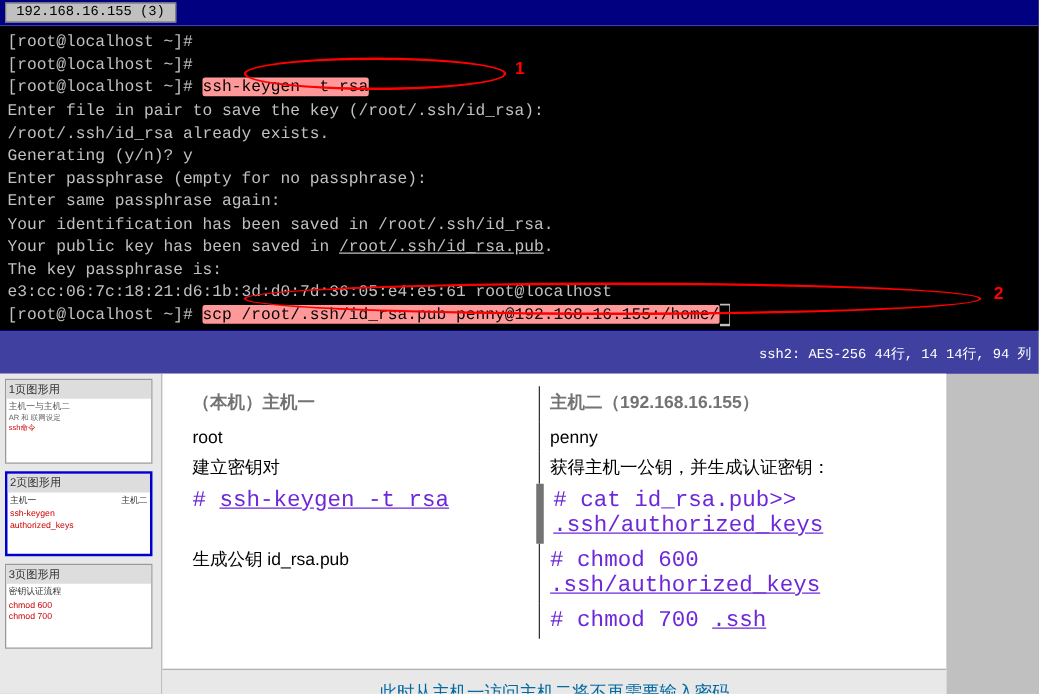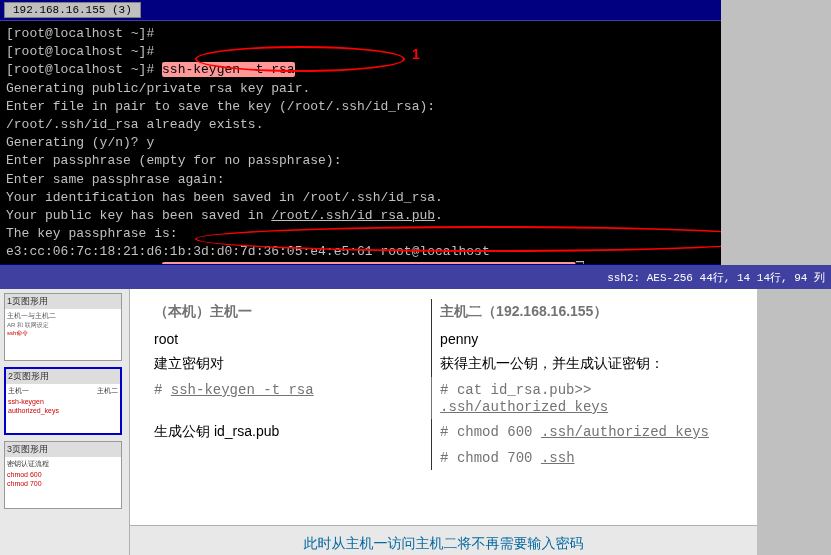--- a/index.html
+++ b/index.html
@@ -6,21 +6,21 @@
     body {
       width: 831px;
       height: 555px;
       overflow: hidden;
       font-family: 'Courier New', monospace;
       background: #c0c0c0;
     }
 
     
     .terminal-container {
-      width: 721px;
+      width: 831px;
       height: 265px;
       background: #000080;
       position: relative;
       overflow: hidden;
     }
 
     .terminal-title-bar {
       background: #000080;
       color: #ffffff;
       font-size: 12px;
@@ -76,21 +76,21 @@
 
     
     .status-bar {
       background: #4040a0;
       color: #ffffff;
       font-size: 11px;
       padding: 1px 6px;
       display: flex;
       justify-content: flex-end;
       align-items: center;
-      height: 24px;
+      height: 34px;
     }
 
     
     .slide-area {
       display: flex;
       width: 757px;
       height: calc(555px - 265px - 18px);
       background: #d0d0d0;
     }
 
@@ -164,23 +164,23 @@
     }
 
     .slide-table .header-row td {
       font-weight: bold;
       font-size: 14px;
       color: #737373;
       padding-bottom: 6px;
     }
 
     .cmd-red {
-      color: #737373;
+      color: #6d28d9;
       font-family: 'Courier New', monospace;
-      font-size: 14px;
+      font-size: 18px;
     }
 
     .cmd-red .underline {
       text-decoration: underline;
     }
 
     .slide-footer {
       background: #e8e8e8;
       border-top: 1px solid #b0b0b0;
       padding: 6px 16px;
@@ -205,21 +205,20 @@
 <body>
 
 <div class="terminal-container">
   <div class="terminal-title-bar">
     <span class="terminal-title-tab">192.168.16.155 (3)</span>
   </div>
   <div class="terminal-body">
     <div class="terminal-line">[root@localhost ~]#</div>
     <div class="terminal-line">[root@localhost ~]#</div>
     <div class="terminal-line">[root@localhost ~]# <span style="background:#ff9999;color:#000;border-radius:2px;">ssh-keygen -t rsa</span></div>
-    <div class="terminal-line">Generating public/private rsa key pair.</div>
     <div class="terminal-line">Enter file in pair to save the key (/root/.ssh/id_rsa):</div>
     <div class="terminal-line">/root/.ssh/id_rsa already exists.</div>
     <div class="terminal-line">Generating (y/n)? y</div>
     <div class="terminal-line">Enter passphrase (empty for no passphrase):</div>
     <div class="terminal-line">Enter same passphrase again:</div>
     <div class="terminal-line">Your identification has been saved in /root/.ssh/id_rsa.</div>
     <div class="terminal-line">Your public key has been saved in <span class="underline">/root/.ssh/id_rsa.pub</span>.</div>
     <div class="terminal-line">The key passphrase is:</div>
     <div class="terminal-line">e3:cc:06:7c:18:21:d6:1b:3d:d0:7d:36:05:e4:e5:61 root@localhost</div>
     <div class="terminal-line">[root@localhost ~]# <span style="background:#ff9999;color:#000;border-radius:2px;">scp /root/.ssh/id_rsa.pub penny@192.168.16.155:/home/</span><span class="cursor-blink">█</span></div>
@@ -291,21 +290,21 @@
           <td>建立密钥对</td>
           <td style="border-left: 1px solid #333;">获得主机一公钥，并生成认证密钥：</td>
         </tr>
 
         <tr>
           <td>
             <span class="cmd-red">
               # <span class="underline">ssh-keygen -t rsa</span>
             </span>
           </td>
-          <td style="border-left: 1px solid #737373;">
+          <td style="border-left: 6px solid #737373;">
             <span class="cmd-red">
               # cat id_rsa.pub&gt;&gt; <span class="underline">.ssh/authorized_keys</span>
             </span>
           </td>
         </tr>
 
         <tr>
           <td>生成公钥 id_rsa.pub</td>
           <td style="border-left: 1px solid #333;">
             <span class="cmd-red">

